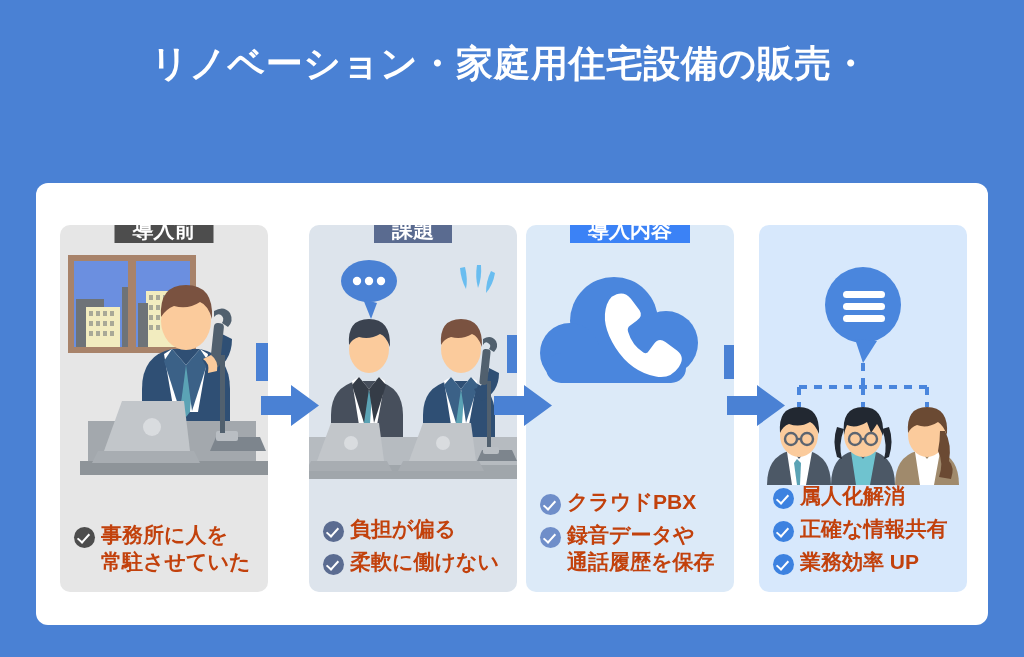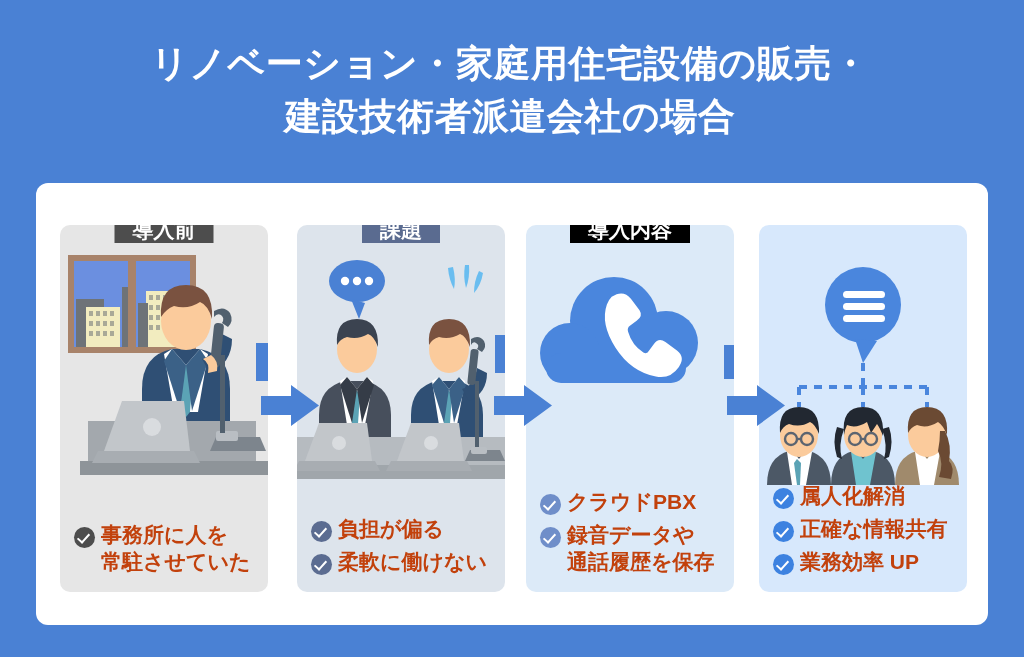--- a/index.html
+++ b/index.html
@@ -25,34 +25,34 @@
     width:952px;height:442px;
     background:#ffffff;border-radius:12px;
   }
 
   
   .card{
     position:absolute;top:225px;width:208px;height:367px;
     border-radius:10px;overflow:hidden;
   }
   #card-0{left:60px;background:#e6e6e6;}
-  #card-1{left:297px;background:#dde4ec;text-align:right;}
+  #card-1{left:309px;background:#dde4ec;text-align:right;}
   #card-2{left:526px;background:#dceaf8;}
   #card-3{left:759px;background:#d7e8fc;}
 
   .card-badge{
     position:absolute;top:-14px;left:50%;transform:translateX(-50%);
     padding:7px 18px 2px;
     color:#ffffff;font-size:21px;font-weight:bold;
     white-space:nowrap;line-height:1.1;
     z-index:6;
   }
   #badge-0{background:#4d4d4d;}
   #badge-1{background:#5a6b90;}
-  #badge-2{background:#000000;}
+  #badge-2{background:#3b82f6;}
   #badge-3{background:#4a86dd;}
 
   
   .bullets{
     position:absolute;left:14px;right:8px;bottom:16px;
   }
   .bullet{
     display:flex;align-items:flex-start;
     margin-bottom:6px;
   }
@@ -87,21 +87,20 @@
 
   
   .illo{position:absolute;left:0;top:0;width:208px;height:260px;}
   .illo svg{display:block;}
 </style>
 </head>
 <body>
 
 <div class="title">
   <span class="title-line">リノベーション・家庭用住宅設備の販売・</span>
-  <span class="title-line">建設技術者派遣会社の場合</span>
 </div>
 
 <div class="panel"></div>
 
 <div class="card" id="card-0">
   <div class="card-badge" id="badge-0">導入前</div>
 
   <div class="illo">
     <svg width="208" height="260" viewBox="0 0 208 260">
 

